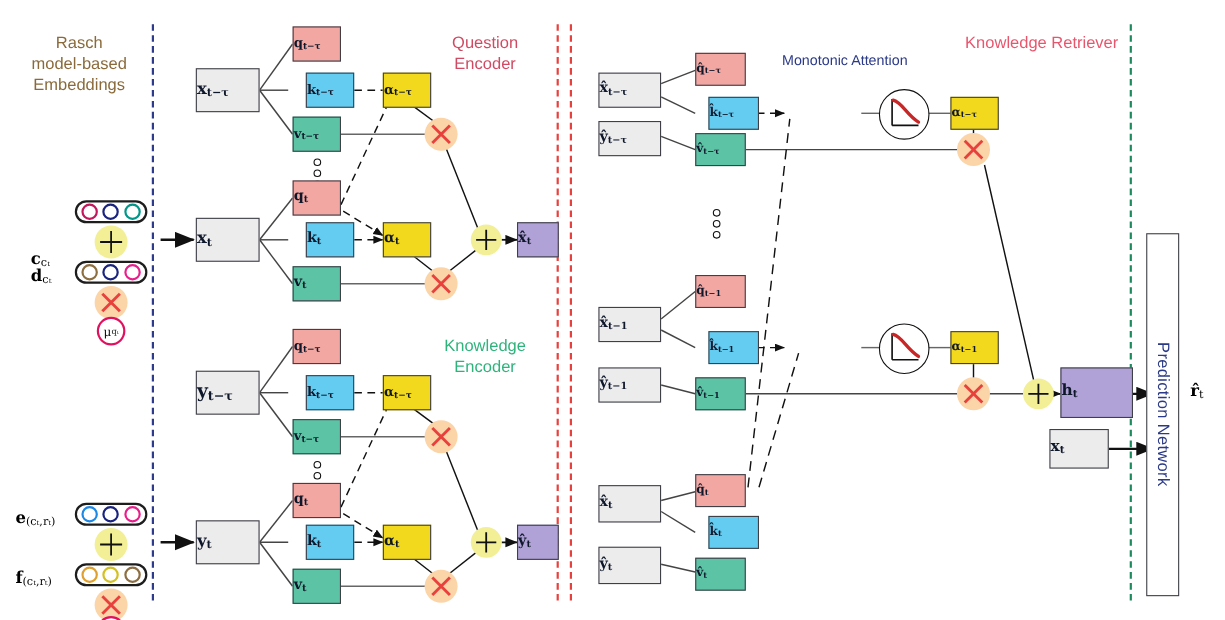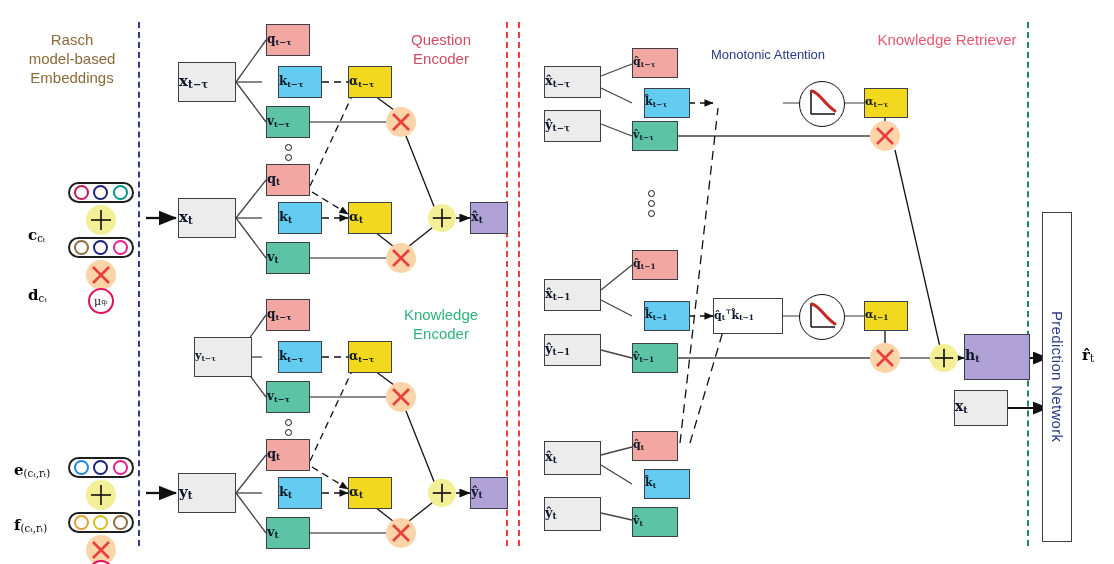--- a/index.html
+++ b/index.html
@@ -198,21 +198,21 @@
     <span style="width:15px;height:15px;border-color:#009688;"></span>
   </div>
 
   <div class="op op-plus" style="left:86px;top:205px;width:30px;height:30px;">
     <svg width="24" height="24" viewBox="0 0 24 24">
         <line x1="12" y1="2" x2="12" y2="22" stroke="#111" stroke-width="1.6"></line>
         <line x1="2" y1="12" x2="22" y2="12" stroke="#111" stroke-width="1.6"></line>
       </svg>
   </div>
 
-  <div class="lbl" style="left:28px;top:241px;font-family:'DejaVu Serif',serif;font-size:15px;margin-top:45px;">
+  <div class="lbl" style="left:28px;top:241px;font-family:'DejaVu Serif',serif;font-size:15px;">
     <b>d</b><span class="sub">cₜ</span>
   </div>
   <div class="pill" style="left:68px;top:237px;width:66px;height:21px;">
     <span style="width:15px;height:15px;border-color:#8d6e40;"></span>
     <span style="width:15px;height:15px;border-color:#1a237e;"></span>
     <span style="width:15px;height:15px;border-color:#e91e8c;"></span>
   </div>
 
   <div class="op op-times" style="left:86px;top:260px;width:30px;height:30px;">
     <svg width="24" height="24" viewBox="0 0 24 24">
@@ -316,21 +316,21 @@
     <svg width="22" height="22" viewBox="0 0 24 24">
         <line x1="12" y1="2" x2="12" y2="22" stroke="#111" stroke-width="1.8"></line>
         <line x1="2" y1="12" x2="22" y2="12" stroke="#111" stroke-width="1.8"></line>
       </svg>
   </div>
 
   <div class="box b-purple" style="left:470px;top:202px;width:38px;height:32px;font-size:13px;">
     <span class="t"><b>x̂</b><span class="sub">t</span></span>
   </div>
 
-  <div class="box b-grey" style="left:194px;top:337px;width:58px;height:40px;font-size:11px;">
+  <div class="box b-grey" style="left:178px;top:337px;width:58px;height:40px;font-size:17px;">
     <span class="t"><b>y</b><span class="sub">t−τ</span></span>
   </div>
   <div class="box b-red" style="left:266px;top:299px;width:44px;height:32px;font-size:12px;">
     <span class="t"><b>q</b><span class="sub">t−τ</span></span>
   </div>
   <div class="box b-blue" style="left:266px;top:341px;width:44px;height:32px;font-size:12px;">
     <span class="t"><b>k</b><span class="sub">t−τ</span></span>
   </div>
   <div class="box b-green" style="left:266px;top:381px;width:44px;height:32px;font-size:12px;">
     <span class="t"><b>v</b><span class="sub">t−τ</span></span>
@@ -430,23 +430,20 @@
   </div>
   <div class="box b-red" style="left:632px;top:250px;width:46px;height:30px;font-size:11px;">
     <span class="t"><b>q̂</b><span class="sub">t−1</span></span>
   </div>
   <div class="box b-blue" style="left:632px;top:301px;width:46px;height:30px;font-size:11px;">
     <span class="t"><b>k̂</b><span class="sub">t−1</span></span>
   </div>
   <div class="box b-green" style="left:632px;top:343px;width:46px;height:30px;font-size:11px;">
     <span class="t"><b>v̂</b><span class="sub">t−1</span></span>
   </div>
-  <div class="box b-white" style="left:713px;top:298px;width:70px;height:36px;font-size:11px;">
-    <span class="t"><b>q̂</b><span class="sub">t</span><sup style="font-size:.6em">⊤</sup><b>k̂</b><span class="sub">t−1</span></span>
-  </div>
   <div class="decay" style="left:799px;top:294px;width:44px;height:44px;">
     <svg width="42" height="42" viewBox="0 0 42 42">
       <line x1="11" y1="8" x2="11" y2="32" stroke="#111" stroke-width="1.5"></line>
       <line x1="11" y1="32" x2="35" y2="32" stroke="#111" stroke-width="1.5"></line>
       <path d="M12,9 C20,11 24,22 35,29" stroke="#c62828" stroke-width="3" fill="none" stroke-linecap="round"></path>
     </svg>
   </div>
   <div class="box b-yellow" style="left:864px;top:301px;width:44px;height:30px;font-size:11px;">
     <span class="t"><span>α</span><span class="sub">t−1</span></span>
   </div>

